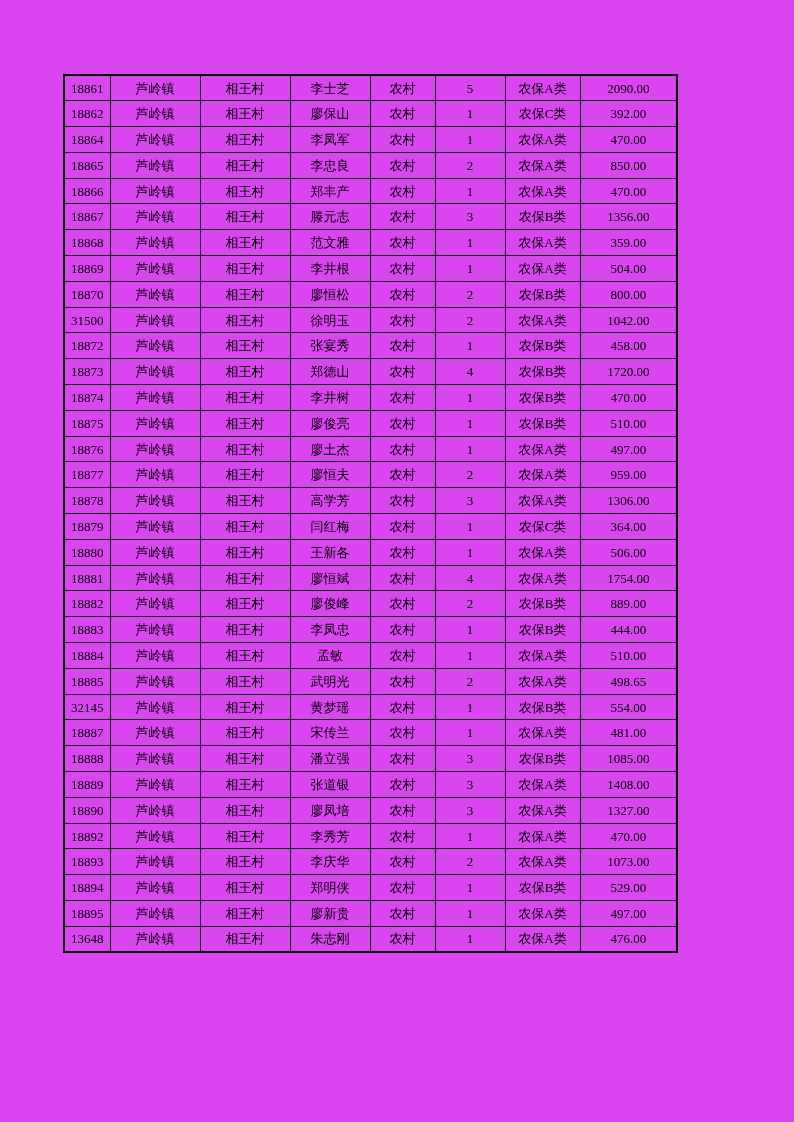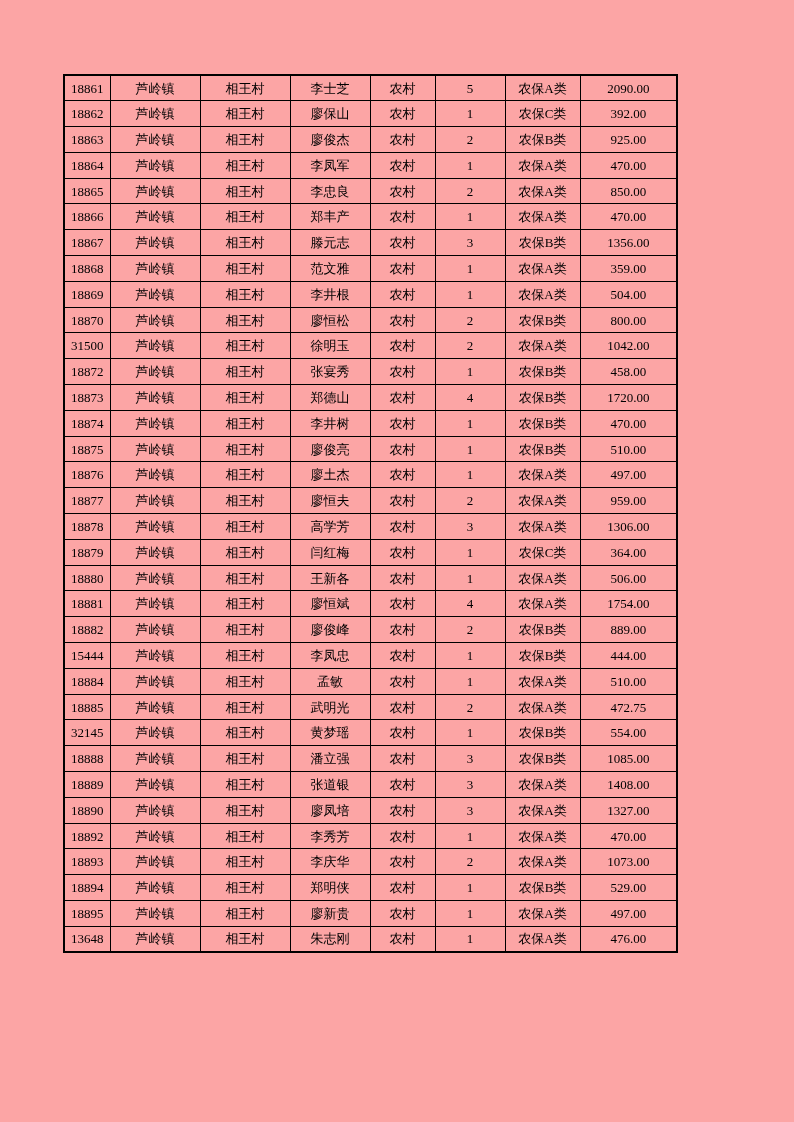--- a/index.html
+++ b/index.html
@@ -6,21 +6,21 @@
   html, body {
     width: 794px; height: 1122px;
     background: #ffffff;
     font-family: "Liberation Serif", "DejaVu Serif", serif;
     color: #000000;
     overflow: hidden;
   }
   .page {
     position: relative;
     width: 794px; height: 1122px;
-    background: #fca5a5;
+    background: #d946ef;
   }
   table.roster {
     position: absolute;
     left: 63px; top: 74px;
     width: 614px;
     border-collapse: collapse;
     table-layout: fixed;
     border: 2px solid #000000;
   }
   table.roster td {
@@ -73,30 +73,20 @@
           <td>18862</td>
           <td>芦岭镇</td>
           <td>相王村</td>
           <td>廖保山</td>
           <td>农村</td>
           <td>1</td>
           <td>农保C类</td>
           <td>392.00</td>
         </tr>
         <tr>
-          <td>18863</td>
-          <td>芦岭镇</td>
-          <td>相王村</td>
-          <td>廖俊杰</td>
-          <td>农村</td>
-          <td>2</td>
-          <td>农保B类</td>
-          <td>925.00</td>
-        </tr>
-        <tr>
           <td>18864</td>
           <td>芦岭镇</td>
           <td>相王村</td>
           <td>李凤军</td>
           <td>农村</td>
           <td>1</td>
           <td>农保A类</td>
           <td>470.00</td>
         </tr>
         <tr>
@@ -273,21 +263,21 @@
           <td>18882</td>
           <td>芦岭镇</td>
           <td>相王村</td>
           <td>廖俊峰</td>
           <td>农村</td>
           <td>2</td>
           <td>农保B类</td>
           <td>889.00</td>
         </tr>
         <tr>
-          <td>15444</td>
+          <td>18883</td>
           <td>芦岭镇</td>
           <td>相王村</td>
           <td>李凤忠</td>
           <td>农村</td>
           <td>1</td>
           <td>农保B类</td>
           <td>444.00</td>
         </tr>
         <tr>
           <td>18884</td>
@@ -300,31 +290,41 @@
           <td>510.00</td>
         </tr>
         <tr>
           <td>18885</td>
           <td>芦岭镇</td>
           <td>相王村</td>
           <td>武明光</td>
           <td>农村</td>
           <td>2</td>
           <td>农保A类</td>
-          <td>472.75</td>
+          <td>498.65</td>
         </tr>
         <tr>
           <td>32145</td>
           <td>芦岭镇</td>
           <td>相王村</td>
           <td>黄梦瑶</td>
           <td>农村</td>
           <td>1</td>
           <td>农保B类</td>
           <td>554.00</td>
+        </tr>
+        <tr>
+          <td>18887</td>
+          <td>芦岭镇</td>
+          <td>相王村</td>
+          <td>宋传兰</td>
+          <td>农村</td>
+          <td>1</td>
+          <td>农保A类</td>
+          <td>481.00</td>
         </tr>
         <tr>
           <td>18888</td>
           <td>芦岭镇</td>
           <td>相王村</td>
           <td>潘立强</td>
           <td>农村</td>
           <td>3</td>
           <td>农保B类</td>
           <td>1085.00</td>

